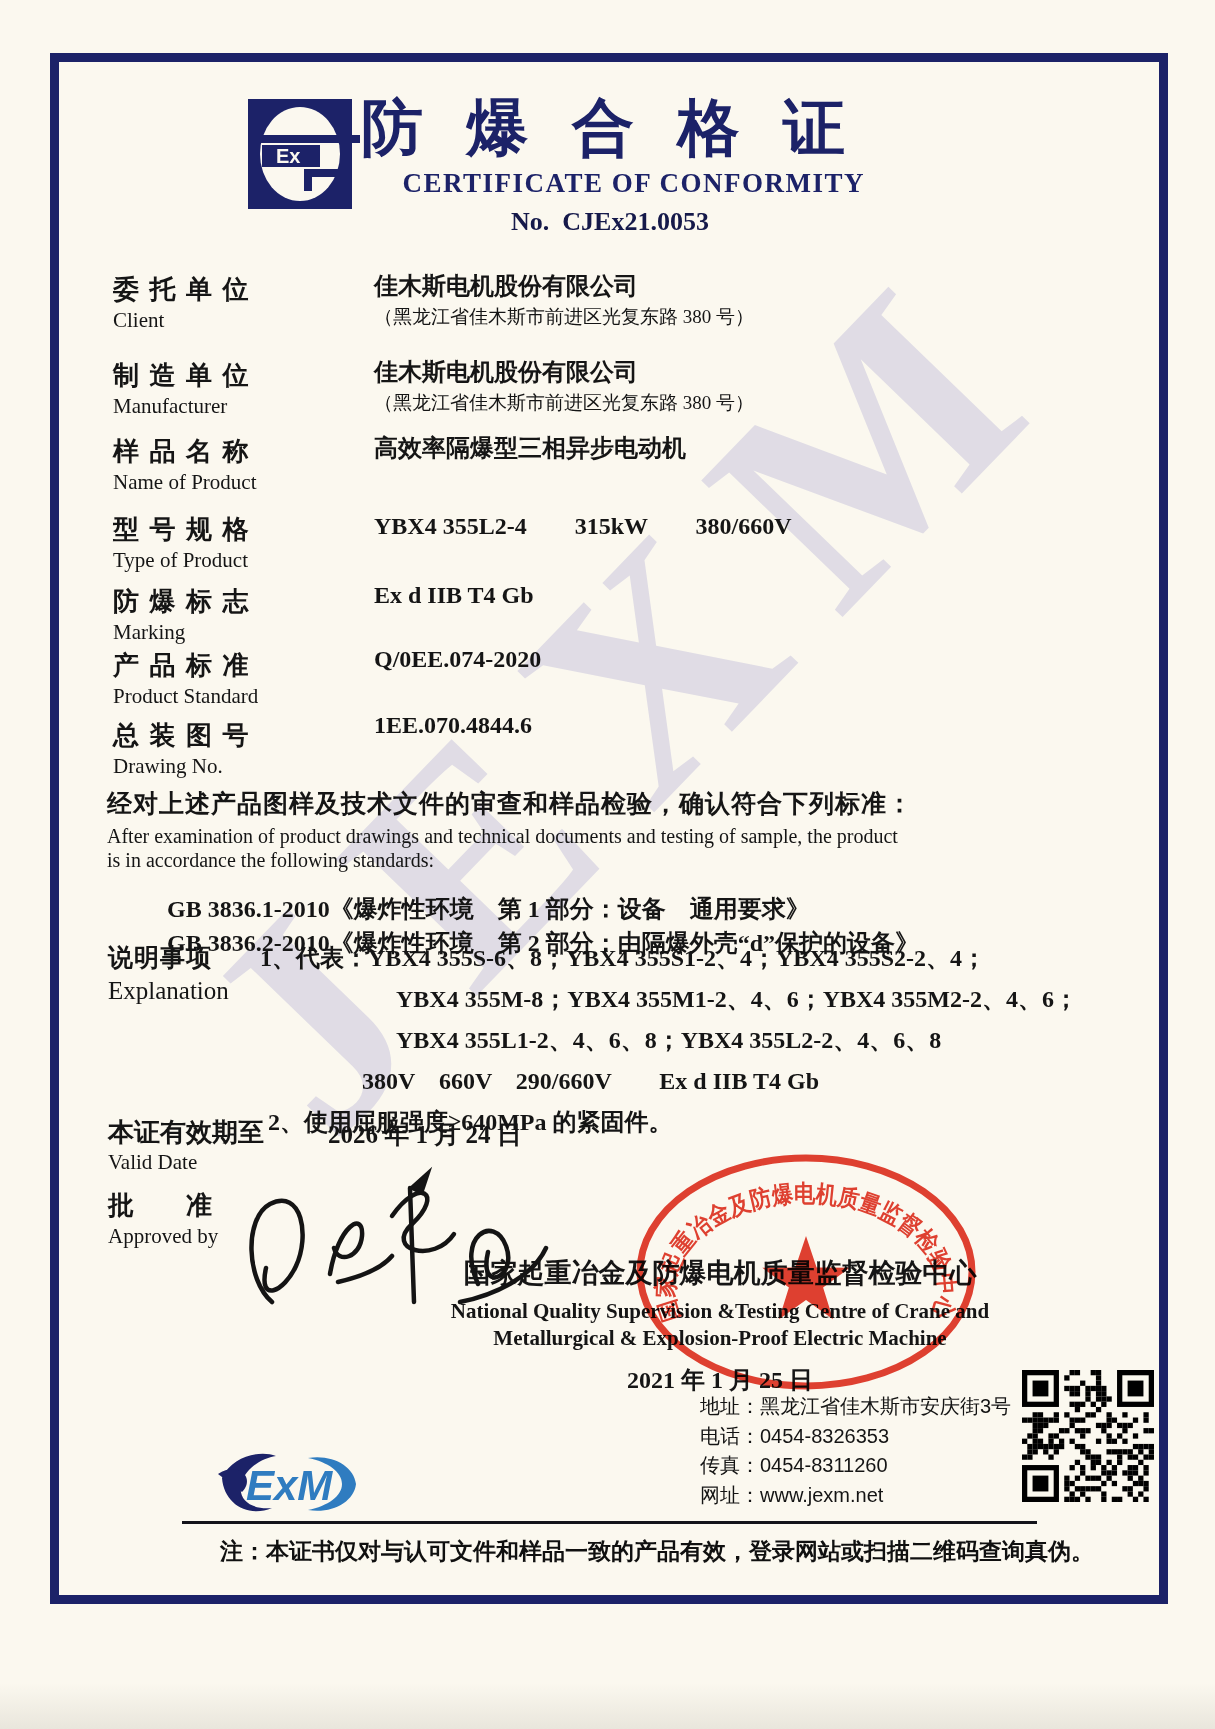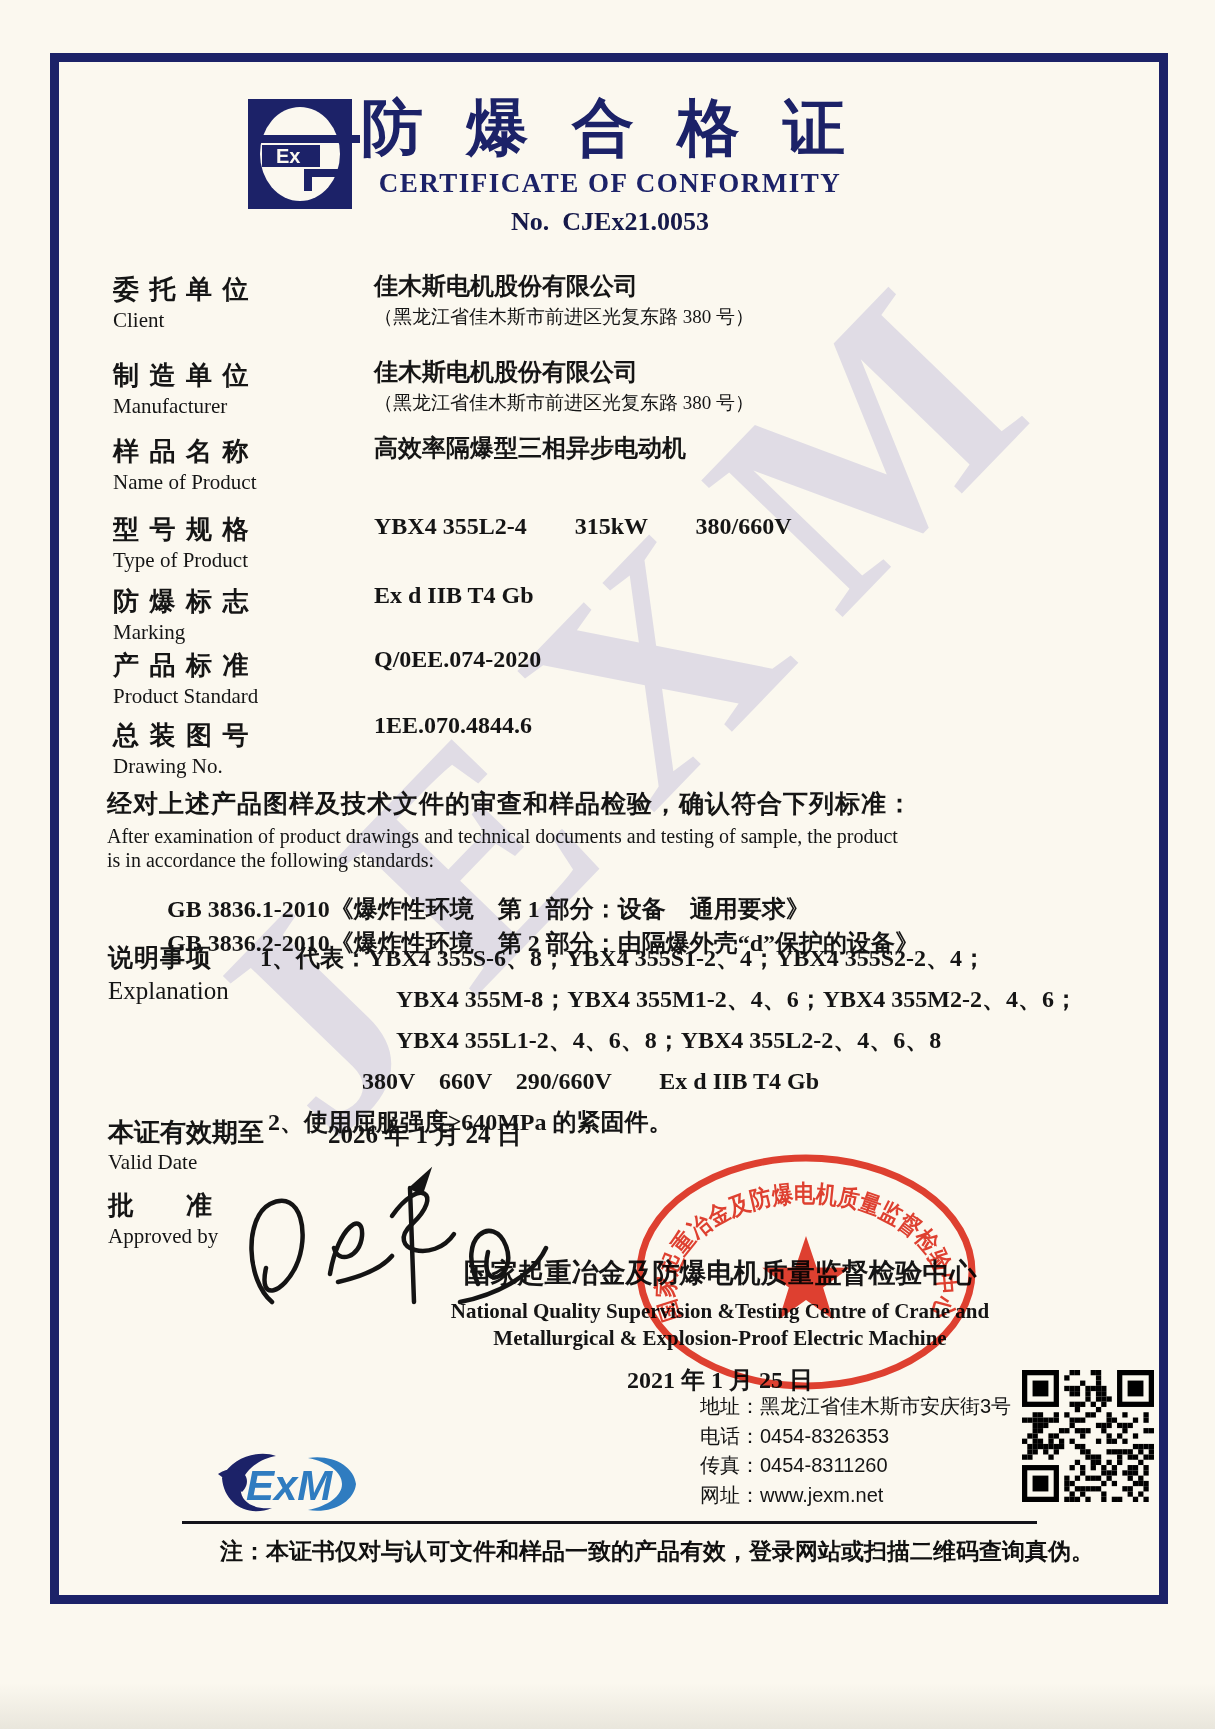--- a/index.html
+++ b/index.html
@@ -4,21 +4,21 @@
 <style>
   html,body{margin:0;padding:0;background:#fff;}
   .page{position:relative;width:1215px;height:1729px;background:#fbf8ef;overflow:hidden;
         font-family:"Liberation Serif","DejaVu Serif",serif;color:#151515;}
   .inner-border{position:absolute;left:50px;top:53px;width:1100px;height:1533px;
         border:9px solid #1c2268;}
   .abs{position:absolute;}
   
   .head-center{position:absolute;left:355px;top:94px;width:510px;text-align:center;}
   .title-cn{font-size:62px;font-weight:bold;color:#1c2268;letter-spacing:14px;white-space:pre;line-height:1.1;}
-  .title-en{font-size:27px;font-weight:bold;color:#1c2268;letter-spacing:1.5px;margin-top:6px;white-space:pre;}
+  .title-en{font-size:27px;font-weight:bold;color:#1c2268;letter-spacing:1.5px;margin-top:6px;white-space:pre;text-align:right;}
   .cert-no{font-size:26px;font-weight:bold;color:#15194a;margin-top:8px;white-space:pre;}
   
   .flabel-cn{position:absolute;left:113px;font-size:26px;font-weight:600;white-space:pre;letter-spacing:2px;}
   .flabel-en{position:absolute;left:113px;font-size:21px;white-space:pre;}
   .fvalue{position:absolute;left:374px;font-size:24px;font-weight:bold;white-space:pre;}
   .fnote{position:absolute;left:374px;font-size:19px;white-space:pre;}
   
   .stmt{position:absolute;left:107px;top:788px;width:1000px;}
   .stmt-cn{font-size:25px;font-weight:bold;letter-spacing:1px;line-height:32px;}
   .stmt-en{font-size:20px;line-height:24px;}

